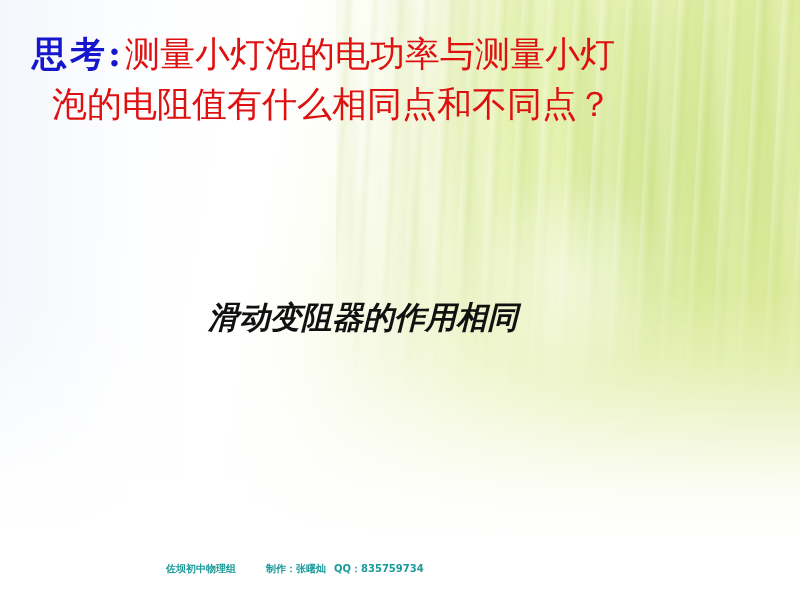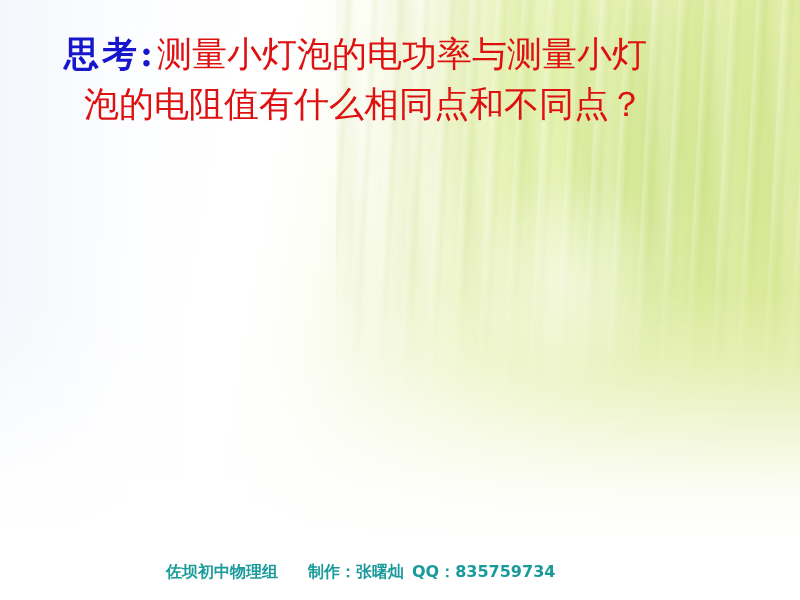--- a/index.html
+++ b/index.html
@@ -109,21 +109,20 @@
   
   .content {
     position: absolute;
     inset: 0;
   }
 
   .line {
     position: absolute;
     white-space: nowrap;
     line-height: 1;
-    margin-left: 32px;
   }
 
   
   .title-line {
     font-family: "DejaVu Serif", "Liberation Serif", serif;
     font-size: 35px;
     font-weight: 400;
     color: #de1010;
     letter-spacing: 0px;
   }
@@ -164,21 +163,21 @@
   .same-2 { left: 212px; top: 232px; }
   .same-3 { left: 208px; top: 302px; }
   .diff-1 { left: 92px;  top: 404px; }
 
   
   .footer {
     position: absolute;
     left: 166px;
     top: 562px;
     font-family: "DejaVu Sans", "Liberation Sans", sans-serif;
-    font-size: 16px;
+    font-size: 10px;
     font-weight: 700;
     color: #1a9a9a;
     white-space: nowrap;
   }
   .footer .gap { display: inline-block; width: 30px; }
   .footer .qq-label { letter-spacing: 0px; }
 </style>
 </head>
 <body>
 
@@ -193,18 +192,19 @@
   <div class="bg-fade-bottom"></div>
 
   <div class="content">
 
     <div class="line title-line title-line-1"><span class="lead">思考:</span><span>测量小灯泡的电功率与测量小灯</span></div>
 
     <div class="line title-line title-line-2"><span>泡的电阻值有什么相同点和不同点？</span></div>
 
 
 
+    <div class="line body-line same-3"><span>滑动变阻器的作用相同</span></div>
 
 
     <div class="footer"><span>佐坝初中物理组</span><span class="gap"></span><span>制作：张曙灿</span><span class="gap" style="width:8px"></span><span class="qq-label">QQ：835759734</span></div>
 
   </div>
 </div>
 
 </body></html>

